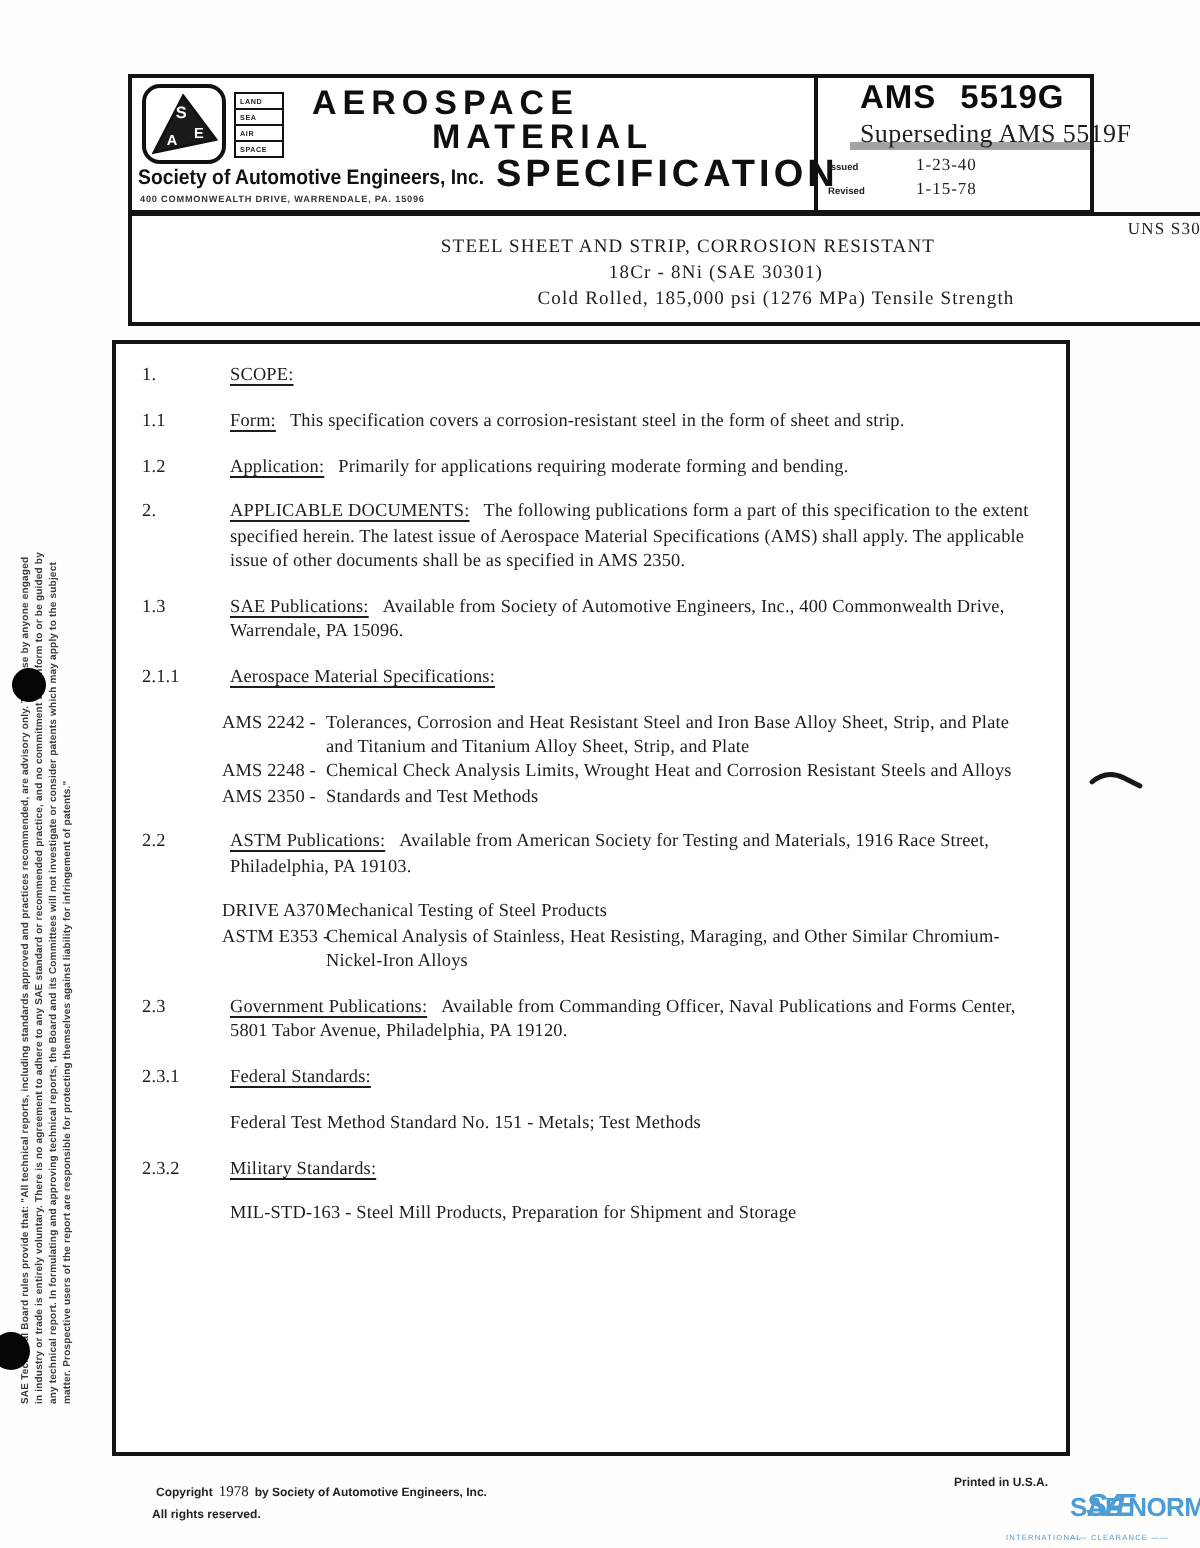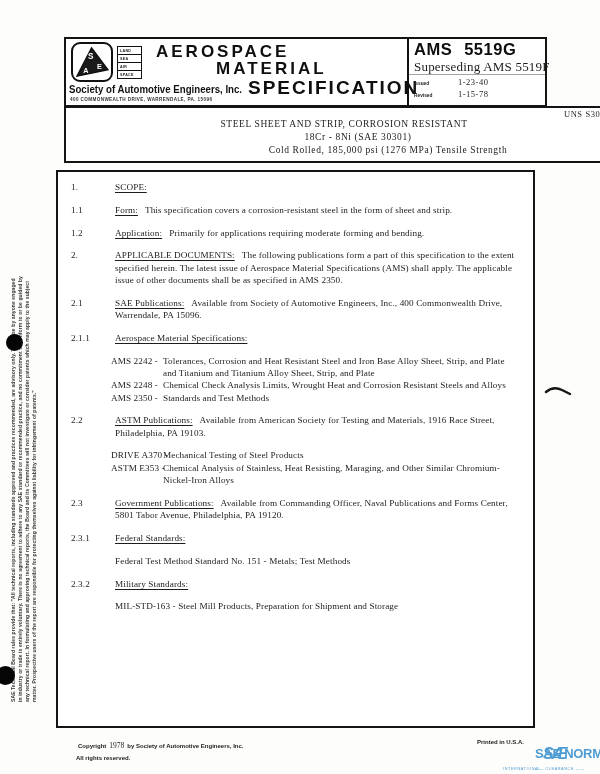--- a/index.html
+++ b/index.html
@@ -32,21 +32,21 @@
   .logo-tags span:last-child { border-bottom:none; }
   .org-name { position:absolute; left:3px; top:44px; font:700 10.5px "Liberation Sans", sans-serif;
               transform:scaleX(0.92); transform-origin:0 0; white-space:nowrap; color:#111; }
   .org-addr { position:absolute; left:4px; top:58px; font:700 4.6px "Liberation Sans", sans-serif;
               letter-spacing:0.4px; color:#333; white-space:nowrap; }
   .hword { position:absolute; font-family:"Liberation Sans", sans-serif; font-weight:700; color:#0f0f0f; white-space:nowrap;text-align:right; }
   .w1 { left:90px;  top:3px;  font-size:17px; letter-spacing:3px; }
   .w2 { left:150px; top:20px; font-size:17px; letter-spacing:3px; }
   .w3 { left:182px; top:38px; font-size:19px; letter-spacing:2px; }
   .hdr-right { position:absolute; left:341px; top:0; right:0; bottom:0; border-left:2px solid #111; }
-  .ams-cell { height:36px; border-bottom:1px solid #a3a3a3; padding:1px 5px 0 5px; }
+  .ams-cell { height:36px; border-bottom:4px solid #a3a3a3; padding:1px 5px 0 5px;margin-left:16px; }
   .ams-line { font:700 16.5px "Liberation Sans", sans-serif; letter-spacing:0.5px; white-space:nowrap; color:#0c0c0c; }
   .ams-line .amsnum { margin-left:12px; }
   .superseding { font-size:13px; letter-spacing:0.2px; margin-top:0px; white-space:nowrap; }
   .date-row { display:flex; align-items:baseline; padding:2px 5px 0 5px; }
   .date-row .dlabel { width:44px; font:700 4.8px "Liberation Sans", sans-serif; color:#222; }
   .date-row .dvalue { font-size:8.5px; letter-spacing:0.5px; }
 
   
   .tbox { position:absolute; left:64px; top:106px; width:560px; height:57px; border:2px solid #141414; background:#fff; }
   .uns { position:absolute; right:7px; top:1px; font-size:8.5px; letter-spacing:0.6px; }
@@ -162,21 +162,21 @@
       <span class="num">1.2</span>
       <span class="head">Application:</span><span>Primarily for applications requiring moderate forming and bending.</span>
     </div>
 
     <div class="para">
       <span class="num">2.</span>
       <span class="head">APPLICABLE DOCUMENTS:</span><span>The following publications form a part of this specification to the extent specified herein.  The latest issue of Aerospace Material Specifications (AMS) shall apply.  The applicable issue of other documents shall be as specified in AMS 2350.</span>
     </div>
 
     <div class="para">
-      <span class="num">2.1</span>
+      <span class="num">1.3</span>
       <span class="head">SAE Publications:</span><span>Available from Society of Automotive Engineers, Inc., 400 Commonwealth Drive, Warrendale, PA  15096.</span>
     </div>
 
     <div class="para">
       <span class="num">2.1.1</span>
       <span class="head">Aerospace Material Specifications:</span>
     </div>
 
     <div class="doclist">
       <div class="ditem">

